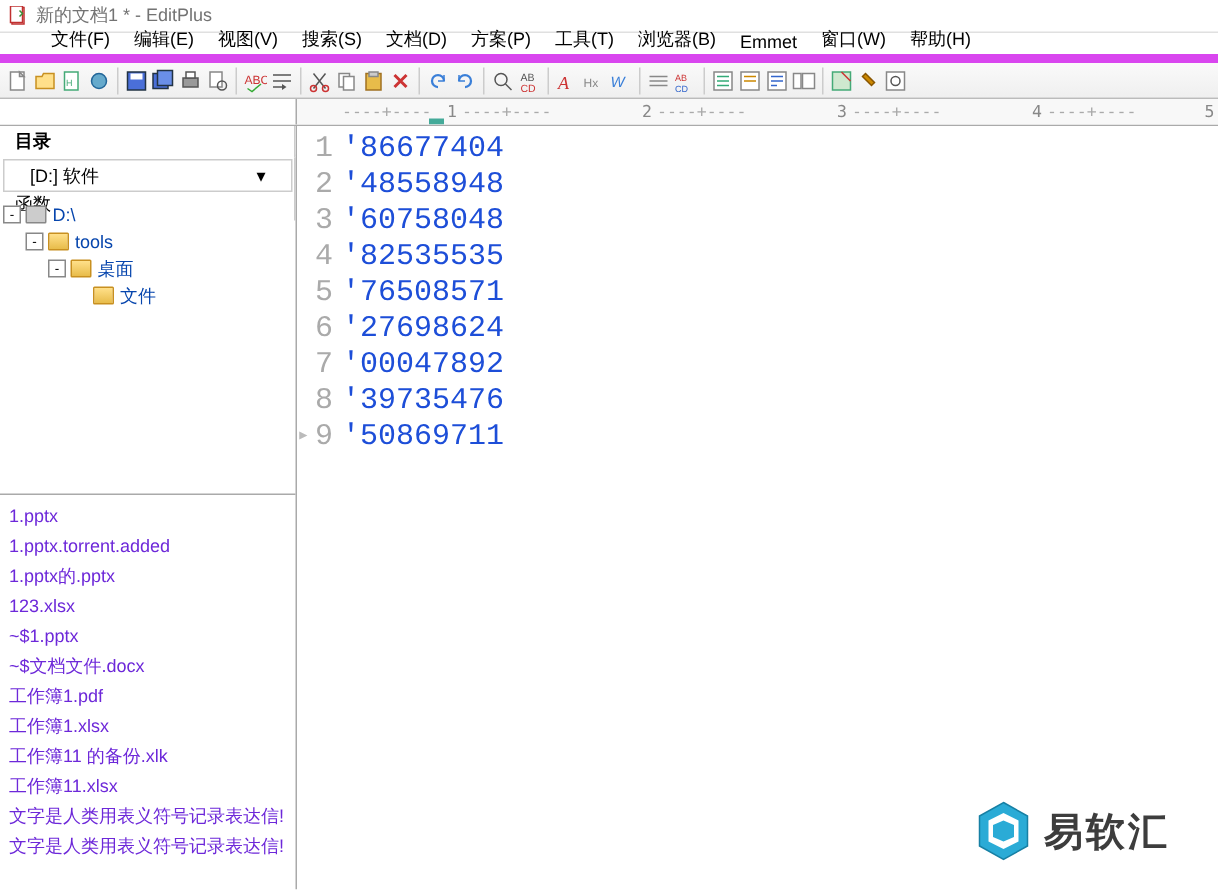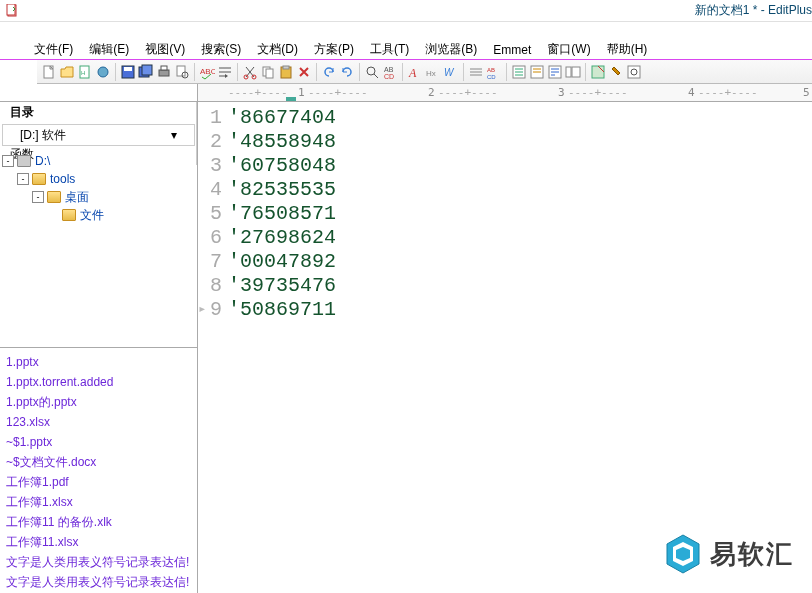--- a/index.html
+++ b/index.html
@@ -1,27 +1,27 @@
 <!DOCTYPE html>
 <html><head>
 <meta charset="utf-8">
 <style>
 * { margin: 0; padding: 0; box-sizing: border-box; }
 body { font-family: "Microsoft YaHei", Tahoma, sans-serif; font-size: 12px; background: #fff; width: 812px; height: 593px; overflow: hidden; position: relative; }
 
 
-.title-bar { height: 22px; background: #fff; display: flex; align-items: center; padding-left: 6px; font-size: 12px; color: #0c4a6e; border-bottom: 1px solid #e0e0e0; justify-content: space-between; }
+.title-bar { height: 22px; background: #fff; display: flex; align-items: center; padding-left: 6px; font-size: 12px; color: #737373; border-bottom: 1px solid #e0e0e0; }
 .title-icon { width: 14px; height: 14px; margin-right: 4px; }
 
 
-.menu-bar { height: 20px; background: #fff; display: flex; align-items: center; padding-left: 28px; gap: 4px; border-bottom: 1px solid #d946ef; margin-top: 18px; }
+.menu-bar { height: 20px; background: #fff; display: flex; align-items: flex-end; padding-left: 28px; gap: 4px; border-bottom: 6px solid #d946ef; }
 .menu-item { padding: 1px 6px; cursor: pointer; }
 
 
-.toolbar { height: 24px; background: linear-gradient(to bottom, #fafafa, #efefef); display: flex; align-items: center; padding: 0 4px; gap: 2px; border-bottom: 1px solid #bbb; margin-left: 37px; }
+.toolbar { height: 24px; background: linear-gradient(to bottom, #fafafa, #efefef); display: flex; align-items: center; padding: 0 4px; gap: 2px; border-bottom: 1px solid #bbb; }
 .tb-icon { width: 16px; height: 16px; display: flex; align-items: center; justify-content: center; cursor: pointer; }
 .tb-sep { width: 1px; height: 18px; background: #ccc; margin: 0 2px; }
 .toolbar svg { display: block; }
 
 
 .ruler-row { height: 18px; display: flex; border-bottom: 1px solid #aaa; }
 .ruler-left { width: 198px; border-right: 1px solid #aaa; background: #fff; }
 .ruler-main { flex: 1; background: #f8f8f8; position: relative; font-family: monospace; font-size: 11px; color: #888; display: flex; align-items: center; overflow: hidden; }
 .ruler-mark { position: absolute; }
 .ruler-marker { position: absolute; width: 10px; height: 4px; background: #4a9; top: 13px; left: 88px; }
@@ -43,26 +43,26 @@
 .folder-icon { width: 14px; height: 12px; background: linear-gradient(to bottom,#ffe08a,#e8bc4a); border: 1px solid #c89020; border-radius: 1px; margin-right: 4px; }
 .drive-icon { width: 14px; height: 12px; background: #ccc; border: 1px solid #888; border-radius: 1px; margin-right: 4px; }
 .tree-label { color: #0645ad; }
 .filelist { flex: 1; overflow: auto; padding: 4px 6px; }
 .file-item { color: #6d28d9; height: 20px; line-height: 20px; cursor: pointer; white-space: nowrap; overflow: hidden; }
 
 
 .editor { flex: 1; display: flex; font-family: "Consolas","Courier New", monospace; font-size: 20px; background: #fff; position: relative; }
 .gutter { width: 30px; text-align: right; color: #aaa; padding-top: 4px; padding-right: 6px; }
 .gutter-line { height: 24px; line-height: 24px; }
-.code { flex: 1; padding-top: 4px; color: #14532d; font-family: Liberation Mono, monospace; }
+.code { flex: 1; padding-top: 4px; color: #1d4ed8; font-family: Liberation Mono, monospace; }
 .code-line { height: 24px; line-height: 24px; }
 .cursor-mark { position: absolute; left: 0; top: 198px; color: #bbb; font-size: 14px; }
 
 
-.watermark { position: absolute; right: 18px; bottom: 18px; display: flex; align-items: center; gap: 8px; opacity: 0.95; text-align: right; }
+.watermark { position: absolute; right: 32px; bottom: 18px; display: flex; align-items: center; gap: 8px; opacity: 0.95; text-align: right; }
 .wm-text { font-size: 26px; font-weight: bold; color: #333; letter-spacing: 2px; }
 .wm-icon svg { display: block; }
 </style>
 </head>
 <body>
 
 <div class="title-bar">
   <span class="title-icon">
     <svg width="14" height="14" viewBox="0 0 14 14">
         <rect x="2" y="1" width="8" height="11" fill="#fff" stroke="#c03030"></rect>

